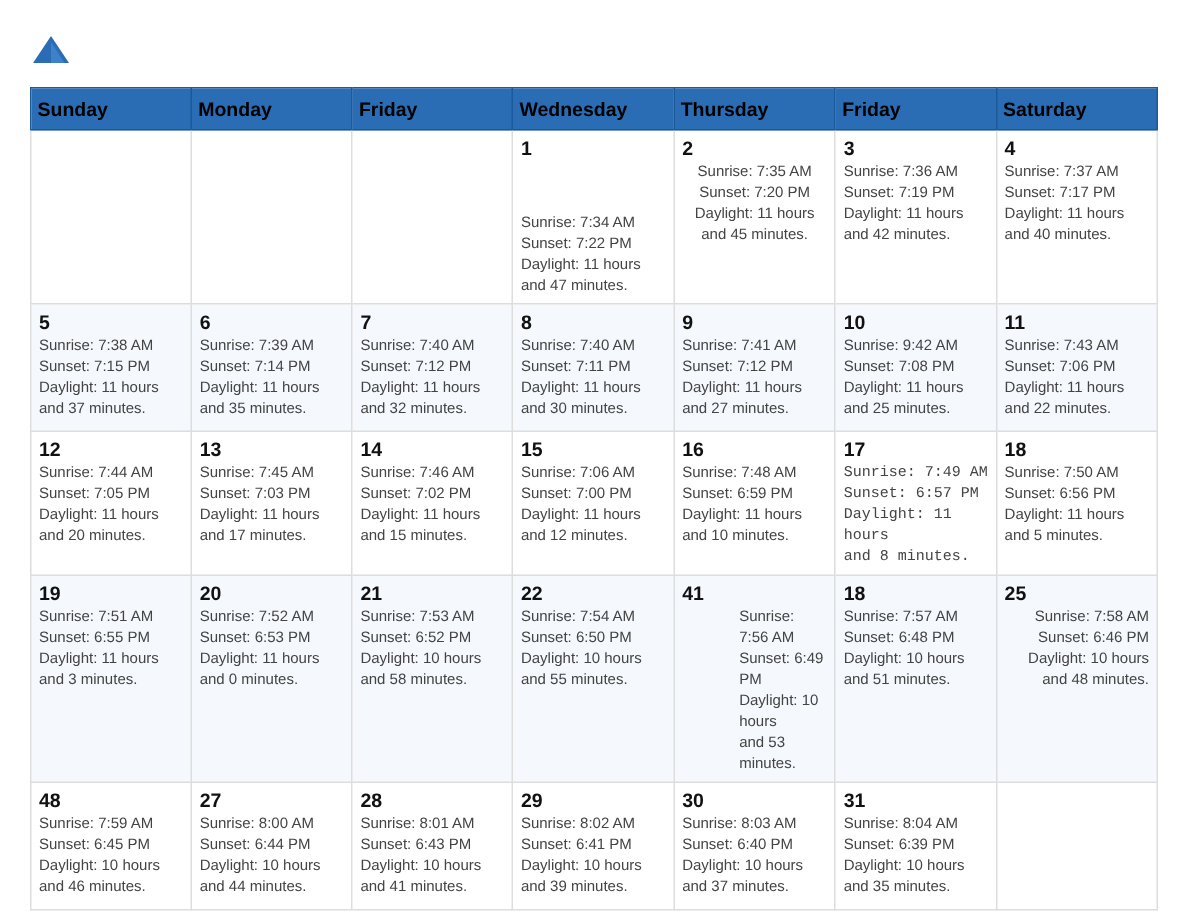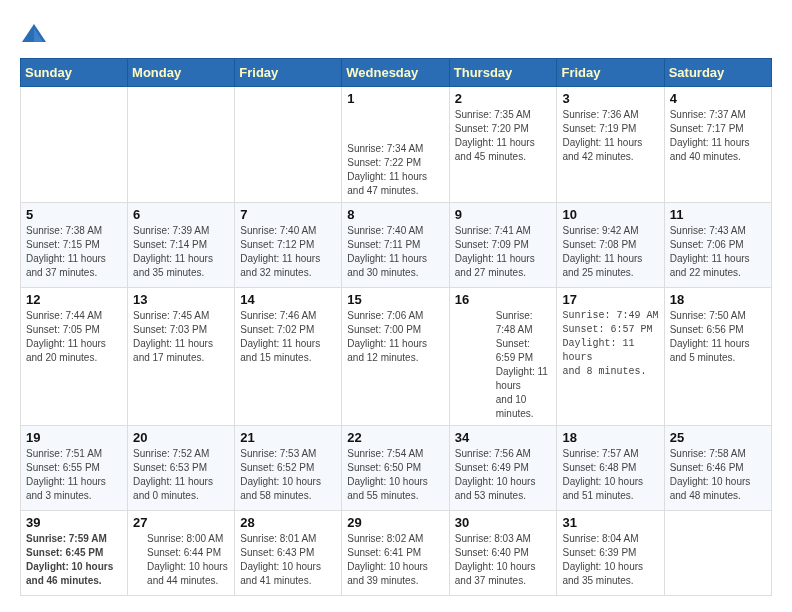--- a/index.html
+++ b/index.html
@@ -46,21 +46,21 @@
       font-size: 14px;
       color: #555;
     }
     .calendar {
       width: 100%;
       border-collapse: collapse;
       border: 1px solid #ccc;
     }
     .calendar th {
       background-color: #2a6db5;
-      color: #fef9c3;
+      color: #000000;
       font-size: 13px;
       padding: 6px 4px;
       text-align: left;
       border: 1px solid #1a5a9a;
     }
     .calendar td {
       vertical-align: top;
       border: 1px solid #ddd;
       padding: 4px 5px;
       font-size: 10.5px;
@@ -128,21 +128,21 @@
         <td class="empty"></td>
         <td>
           <div class="day-number">1</div>
           <div class="day-info" style="white-space: pre-line; margin-top: 36px;">Sunrise: 7:34 AM
 Sunset: 7:22 PM
 Daylight: 11 hours
 and 47 minutes.</div>
         </td>
         <td>
           <div class="day-number">2</div>
-          <div class="day-info" style="white-space: pre-line;">Sunrise: 7:35 AM
+          <div class="day-info" style="white-space: pre-line; text-align: center;">Sunrise: 7:35 AM
 Sunset: 7:20 PM
 Daylight: 11 hours
 and 45 minutes.</div>
         </td>
         <td>
           <div class="day-number">3</div>
           <div class="day-info" style="white-space: pre-line;">Sunrise: 7:36 AM
 Sunset: 7:19 PM
 Daylight: 11 hours
 and 42 minutes.</div>
@@ -180,21 +180,21 @@
         <td>
           <div class="day-number">8</div>
           <div class="day-info" style="white-space: pre-line;">Sunrise: 7:40 AM
 Sunset: 7:11 PM
 Daylight: 11 hours
 and 30 minutes.</div>
         </td>
         <td>
           <div class="day-number">9</div>
           <div class="day-info" style="white-space: pre-line;">Sunrise: 7:41 AM
-Sunset: 7:09 PM
+Sunset: 7:12 PM
 Daylight: 11 hours
 and 27 minutes.</div>
         </td>
         <td>
           <div class="day-number">10</div>
           <div class="day-info" style="white-space: pre-line;">Sunrise: 9:42 AM
 Sunset: 7:08 PM
 Daylight: 11 hours
 and 25 minutes.</div>
         </td>
@@ -230,21 +230,21 @@
         </td>
         <td>
           <div class="day-number">15</div>
           <div class="day-info" style="white-space: pre-line;">Sunrise: 7:06 AM
 Sunset: 7:00 PM
 Daylight: 11 hours
 and 12 minutes.</div>
         </td>
         <td>
           <div class="day-number">16</div>
-          <div class="day-info" style="white-space: pre-line; margin-left: 41px;">Sunrise: 7:48 AM
+          <div class="day-info" style="white-space: pre-line;">Sunrise: 7:48 AM
 Sunset: 6:59 PM
 Daylight: 11 hours
 and 10 minutes.</div>
         </td>
         <td>
           <div class="day-number">17</div>
           <div class="day-info" style="white-space: pre-line; font-family: Liberation Mono, monospace;">Sunrise: 7:49 AM
 Sunset: 6:57 PM
 Daylight: 11 hours
 and 8 minutes.</div>
@@ -280,52 +280,52 @@
 and 58 minutes.</div>
         </td>
         <td>
           <div class="day-number">22</div>
           <div class="day-info" style="white-space: pre-line;">Sunrise: 7:54 AM
 Sunset: 6:50 PM
 Daylight: 10 hours
 and 55 minutes.</div>
         </td>
         <td>
-          <div class="day-number">34</div>
-          <div class="day-info" style="white-space: pre-line;">Sunrise: 7:56 AM
+          <div class="day-number">41</div>
+          <div class="day-info" style="white-space: pre-line; margin-left: 38px;">Sunrise: 7:56 AM
 Sunset: 6:49 PM
 Daylight: 10 hours
 and 53 minutes.</div>
         </td>
         <td>
           <div class="day-number">18</div>
           <div class="day-info" style="white-space: pre-line;">Sunrise: 7:57 AM
 Sunset: 6:48 PM
 Daylight: 10 hours
 and 51 minutes.</div>
         </td>
         <td>
           <div class="day-number">25</div>
-          <div class="day-info" style="white-space: pre-line;">Sunrise: 7:58 AM
+          <div class="day-info" style="white-space: pre-line; text-align: right;">Sunrise: 7:58 AM
 Sunset: 6:46 PM
 Daylight: 10 hours
 and 48 minutes.</div>
         </td>
       </tr>
       <tr>
         <td>
-          <div class="day-number">39</div>
-          <div class="day-info" style="white-space: pre-line; font-weight: bold;">Sunrise: 7:59 AM
+          <div class="day-number">48</div>
+          <div class="day-info" style="white-space: pre-line;">Sunrise: 7:59 AM
 Sunset: 6:45 PM
 Daylight: 10 hours
 and 46 minutes.</div>
         </td>
         <td>
           <div class="day-number">27</div>
-          <div class="day-info" style="white-space: pre-line; margin-left: 14px;">Sunrise: 8:00 AM
+          <div class="day-info" style="white-space: pre-line;">Sunrise: 8:00 AM
 Sunset: 6:44 PM
 Daylight: 10 hours
 and 44 minutes.</div>
         </td>
         <td>
           <div class="day-number">28</div>
           <div class="day-info" style="white-space: pre-line;">Sunrise: 8:01 AM
 Sunset: 6:43 PM
 Daylight: 10 hours
 and 41 minutes.</div>

